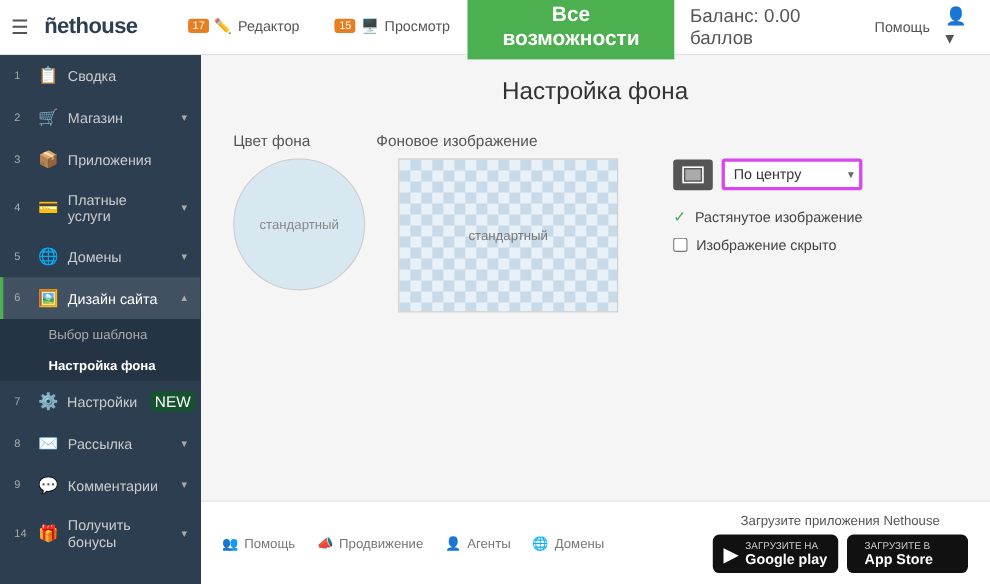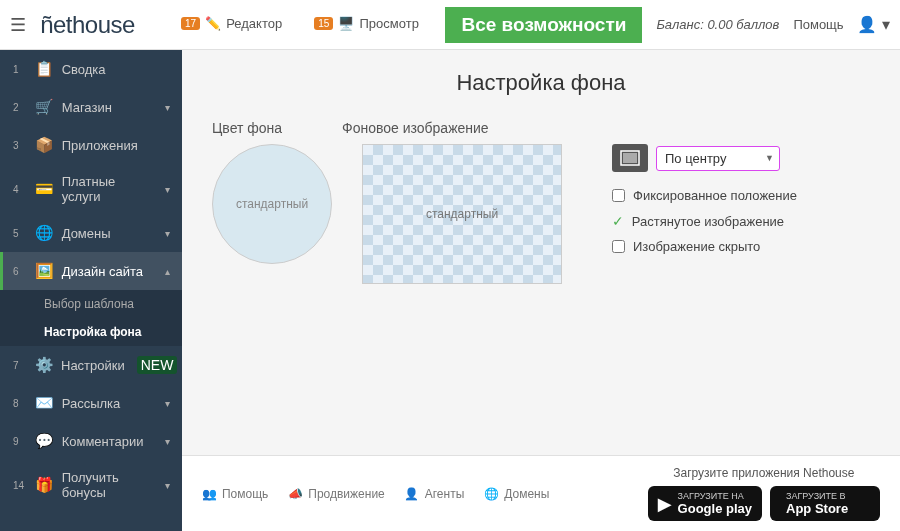--- a/index.html
+++ b/index.html
@@ -10,26 +10,26 @@
     .top-bar { background: #fff; border-bottom: 1px solid #e0e0e0; height: 50px; display: flex; align-items: center; padding: 0 10px; flex-shrink: 0; z-index: 10; }
     .main { display: flex; flex: 1; overflow: hidden; }
     .sidebar { width: 182px; background: #2c3e50; color: #fff; flex-shrink: 0; overflow-y: auto; }
     .content { flex: 1; display: flex; flex-direction: column; overflow: hidden; }
     .content-body { flex: 1; padding: 20px 30px; overflow-y: auto; }
     .footer { background: #fff; border-top: 1px solid #e0e0e0; padding: 10px 20px; display: flex; align-items: center; justify-content: space-between; flex-shrink: 0; }
 
     
     .top-bar-left { display: flex; align-items: center; gap: 6px; }
     .hamburger-icon { font-size: 18px; cursor: pointer; color: #555; margin-right: 8px; }
-    .logo { font-size: 24px; font-weight: normal; color: #2c3e50; letter-spacing: -0.5px; }
+    .logo { font-size: 20px; font-weight: bold; color: #2c3e50; letter-spacing: -0.5px; }
     .top-bar-nav { display: flex; align-items: center; margin-left: 30px; gap: 0; }
     .nav-item { display: flex; align-items: center; gap: 5px; padding: 0 16px; color: #555; cursor: pointer; font-size: 13px; height: 60px; border-bottom: 2px solid transparent; }
     .top-bar-right { margin-left: auto; display: flex; align-items: center; gap: 14px; }
     .btn-green { background: #4caf50; color: #fff; border: none; padding: 7px 16px; border-radius: 0; cursor: pointer; font-size: 19px; font-weight: bold; }
-    .balance-text { color: #555; font-size: 13px; font-style: italic; }
+    .balance-text { color: #555; font-size: 17px; }
     .help-link { color: #555; font-size: 13px; cursor: pointer; }
     .user-icon { color: #555; font-size: 16px; cursor: pointer; }
     .sidebar-item { display: flex; align-items: center; padding: 10px 12px 10px 10px; color: #ccc; cursor: pointer; font-size: 13px; gap: 8px; border-left: 3px solid transparent; }
     .sidebar-item.active { background: rgba(255,255,255,0.1); color: #fff; border-left-color: #4caf50; }
     .sidebar-item-num { font-size: 10px; color: #aaa; min-width: 14px; }
     .sidebar-item-icon { font-size: 15px; min-width: 18px; text-align: center; }
     .sidebar-item-label { flex: 1; }
     .sidebar-item-arrow { font-size: 10px; color: #aaa; }
     .sidebar-sub { background: rgba(0,0,0,0.15); }
     .sidebar-sub-item { padding: 7px 12px 7px 44px; color: #aaa; cursor: pointer; font-size: 12px; }
@@ -40,21 +40,21 @@
     .page-title { text-align: center; font-size: 22px; font-weight: normal; margin-bottom: 24px; color: #333; }
     .bg-settings { display: flex; gap: 30px; align-items: flex-start; }
     .bg-color-section { display: flex; flex-direction: column; gap: 8px; }
     .bg-image-section { display: flex; flex-direction: column; gap: 8px; }
     .section-label { font-size: 14px; color: #555; margin-bottom: 8px; }
     .color-circle { width: 120px; height: 120px; border-radius: 50%; background: #d8e8f0; border: 1px solid #ccc; display: flex; align-items: center; justify-content: center; font-size: 12px; color: #888; }
     .image-box { width: 200px; height: 140px; background: repeating-conic-gradient(#c8dae8 0% 25%, #e8f0f8 0% 50%) 0 0 / 20px 20px; border: 1px solid #ccc; display: flex; align-items: center; justify-content: center; font-size: 12px; color: #777; }
     .bg-options { display: flex; flex-direction: column; gap: 10px; margin-left: 20px; }
     .dropdown-row { display: flex; align-items: center; gap: 8px; margin-bottom: 6px; }
     .dropdown-icon { width: 36px; height: 28px; background: #555; border-radius: 3px; display: flex; align-items: center; justify-content: center; color: #fff; font-size: 12px; }
-    .dropdown-select { border: 1px solid #d946ef; padding: 4px 24px 4px 8px; border-radius: 3px; font-size: 13px; color: #333; background: #fff; appearance: none; cursor: pointer; min-width: 120px; }
+    .dropdown-select { border: 3px solid #d946ef; padding: 4px 24px 4px 8px; border-radius: 3px; font-size: 13px; color: #333; background: #fff; appearance: none; cursor: pointer; min-width: 120px; }
     .dropdown-wrapper { position: relative; }
     .dropdown-wrapper::after { content: '▼'; position: absolute; right: 6px; top: 50%; transform: translateY(-50%); font-size: 9px; color: #666; pointer-events: none; }
     .checkbox-row { display: flex; align-items: center; gap: 8px; font-size: 13px; color: #444; }
     .checkbox-row input[type=checkbox] { cursor: pointer; }
     .check-icon { color: #4caf50; font-size: 14px; }
 
     
     .footer-left { display: flex; align-items: center; gap: 20px; }
     .footer-link { display: flex; align-items: center; gap: 5px; color: #777; font-size: 12px; cursor: pointer; text-decoration: none; }
     .footer-right { display: flex; flex-direction: column; align-items: center; gap: 6px; }
@@ -222,24 +222,20 @@
                 <select class="dropdown-select">
                   <option>По центру</option>
                   <option>Сверху слева</option>
                   <option>Сверху справа</option>
                   <option>Снизу слева</option>
                   <option>Снизу справа</option>
                 </select>
               </div>
             </div>
 
-            <div class="checkbox-row">
-              <input type="checkbox" id="fixed" style="">
-              <label for="fixed">Фиксированное положение</label>
-            </div>
 
             <div class="checkbox-row">
               <span class="check-icon">✓</span>
               <label>Растянутое изображение</label>
             </div>
 
             <div class="checkbox-row">
               <input type="checkbox" id="hidden" style="">
               <label for="hidden">Изображение скрыто</label>
             </div>

